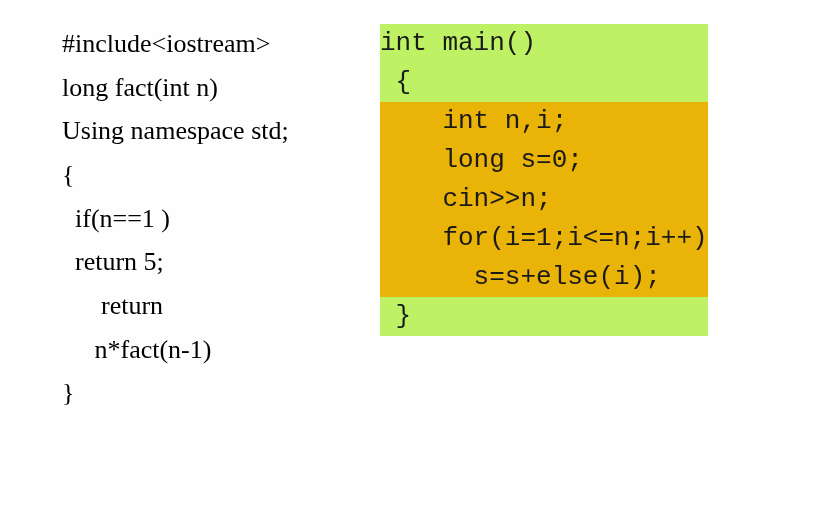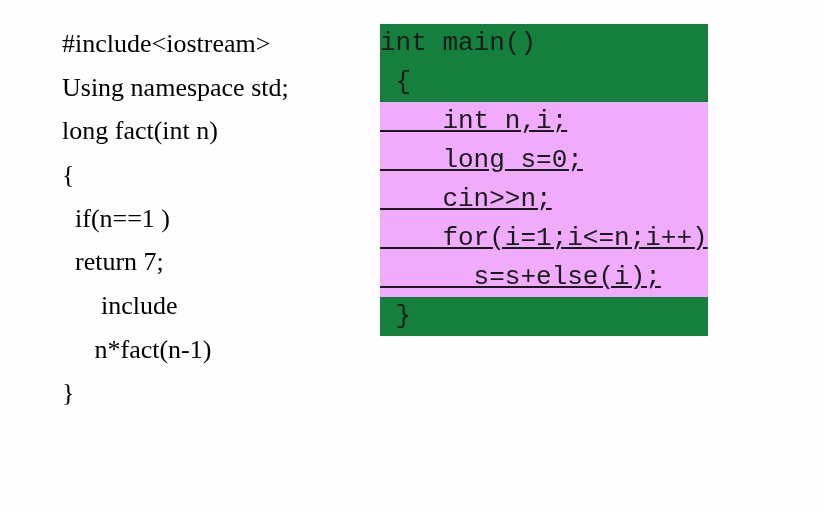--- a/index.html
+++ b/index.html
@@ -29,38 +29,37 @@
       position: absolute;
       left: 380px;
       top: 24px;
       font-size: 26px;
       line-height: 1.5;
       color: #1a1a1a;
       font-family: "Courier New", Courier, monospace;
     }
     .right-block .rline {
       white-space: pre;
-      background: #15803d;
+      background: #bef264;
     }
     .rline.shaded {
-      background: #f0abfc;
-      text-decoration: underline;
+      background: #eab308;
     }
   </style>
 </head>
 <body>
 
 <div class="left-block">
   <div class="line">#include&lt;iostream&gt;</div>
+  <div class="line">long fact(int n)</div>
   <div class="line">Using namespace std;</div>
-  <div class="line">long fact(int n)</div>
   <div class="line">{</div>
   <div class="line">  if(n==1 )</div>
-  <div class="line">  return 7;</div>
-  <div class="line">      include</div>
+  <div class="line">  return 5;</div>
+  <div class="line">      return</div>
   <div class="line">     n*fact(n-1)</div>
   <div class="line">}</div>
 </div>
 
 <div class="right-block">
   <div class="rline">int main()</div>
   <div class="rline"> {</div>
   <div class="rline shaded">    int n,i;</div>
   <div class="rline shaded">    long s=0;</div>
   <div class="rline shaded">    cin&gt;&gt;n;</div>

